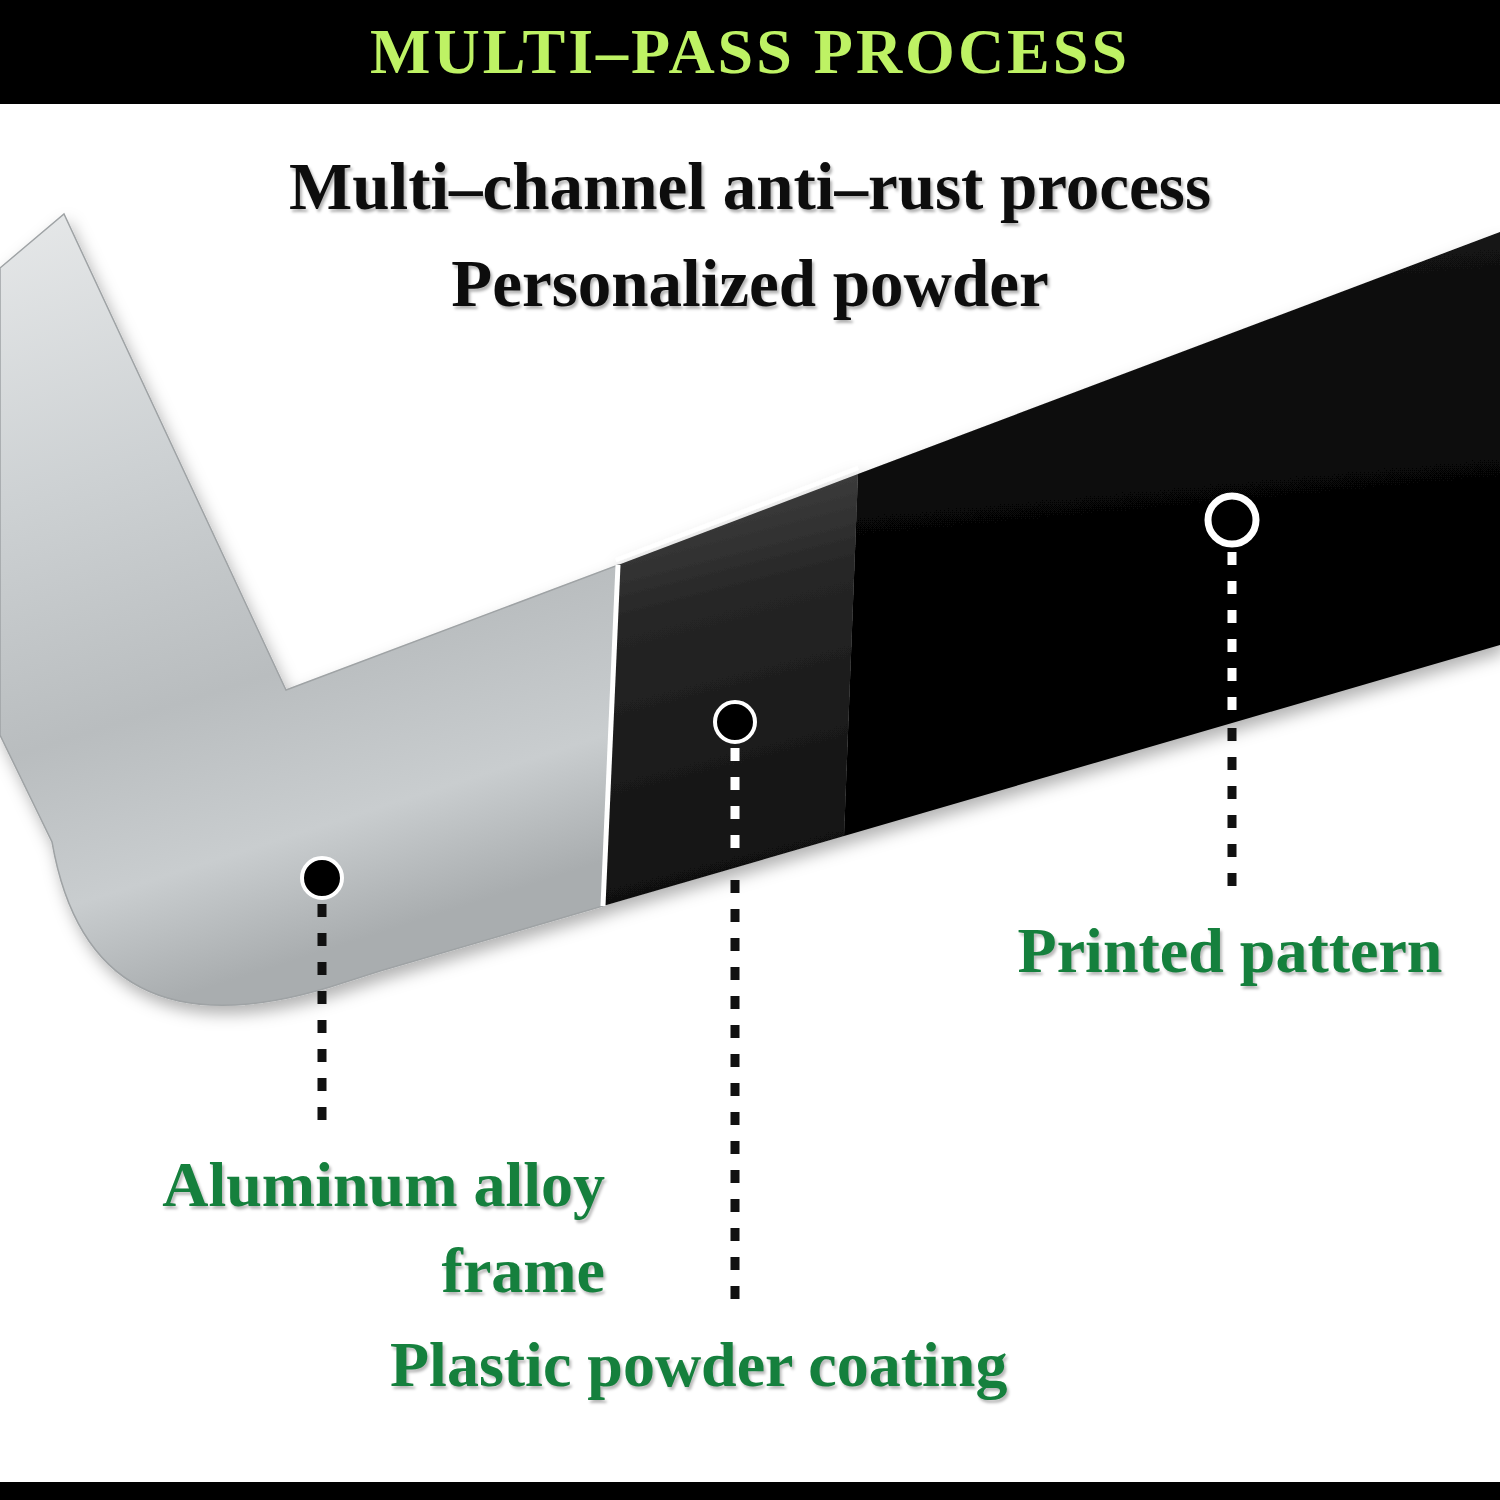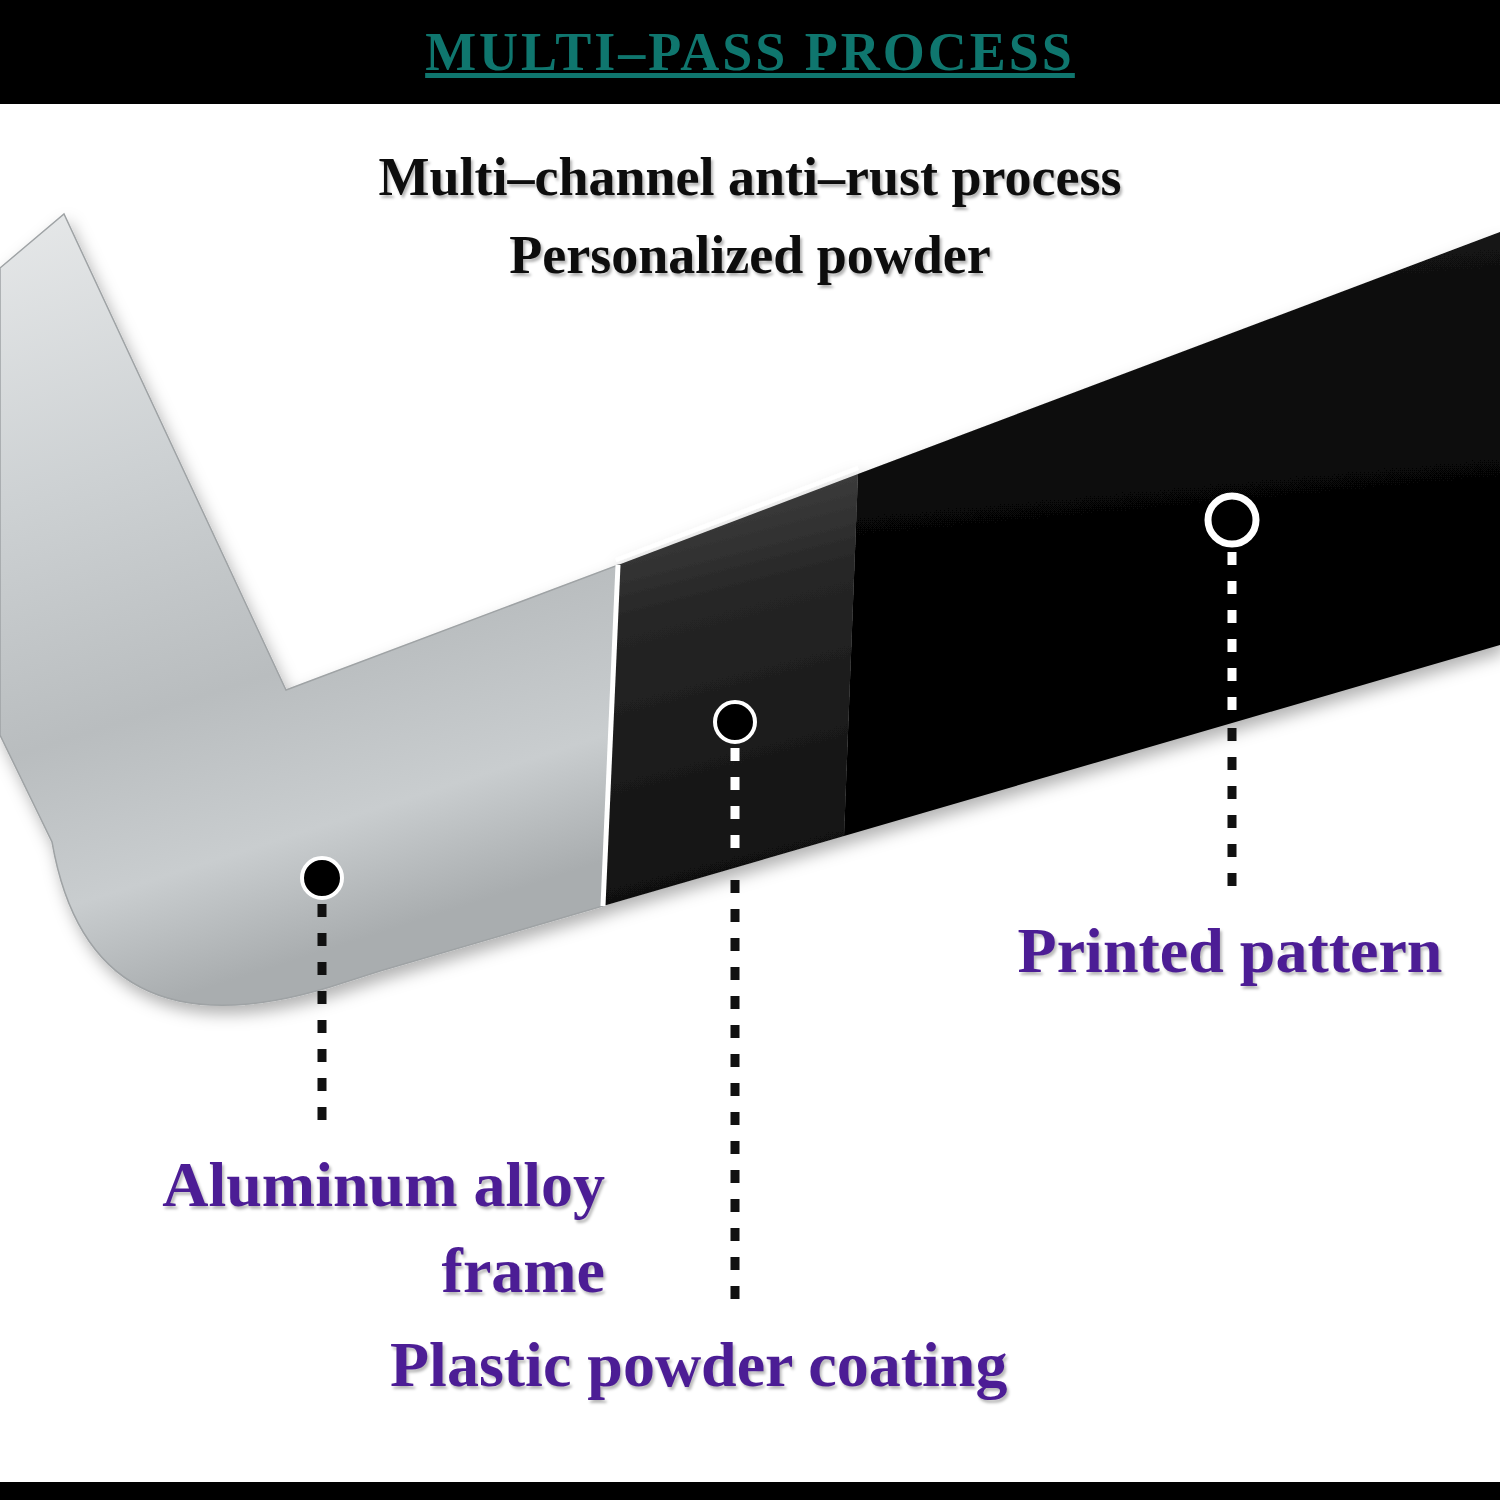--- a/index.html
+++ b/index.html
@@ -19,57 +19,56 @@
     position: absolute;
     top: 0; left: 0;
     width: 1500px;
     height: 104px;
     background: #000000;
     display: flex;
     align-items: center;
     justify-content: center;
   }
   .header-title {
-    color: #0f766e;
-    font-size: 54px;
+    color: #bef264;
+    font-size: 64px;
     font-weight: bold;
     letter-spacing: 3px;
     white-space: nowrap;
-    text-decoration: underline;
   }
   .footer-bar {
     position: absolute;
     left: 0; bottom: 0;
     width: 1500px;
     height: 18px;
     background: #000000;
   }
   .intro {
     position: absolute;
     top: 138px;
     left: 0;
     width: 1500px;
     text-align: center;
     color: #0d0d0d;
     font-weight: bold;
-    font-size: 54px;
+    font-size: 67px;
     line-height: 1.45;
     text-shadow: 2px 3px 3px rgba(0,0,0,0.30);
     z-index: 3;
   }
   .diagram-svg {
     position: absolute;
     top: 0; left: 0;
     width: 1500px;
     height: 1500px;
     z-index: 1;
   }
   .callout-label {
     position: absolute;
-    color: #4c1d95;
+    color: #15803d;
     font-weight: bold;
     font-size: 64px;
     line-height: 1.35;
     text-shadow: 2px 3px 3px rgba(0,0,0,0.28);
     z-index: 4;
   }
   .label-aluminum {
     left: 85px;
     top: 1142px;
     width: 520px;

